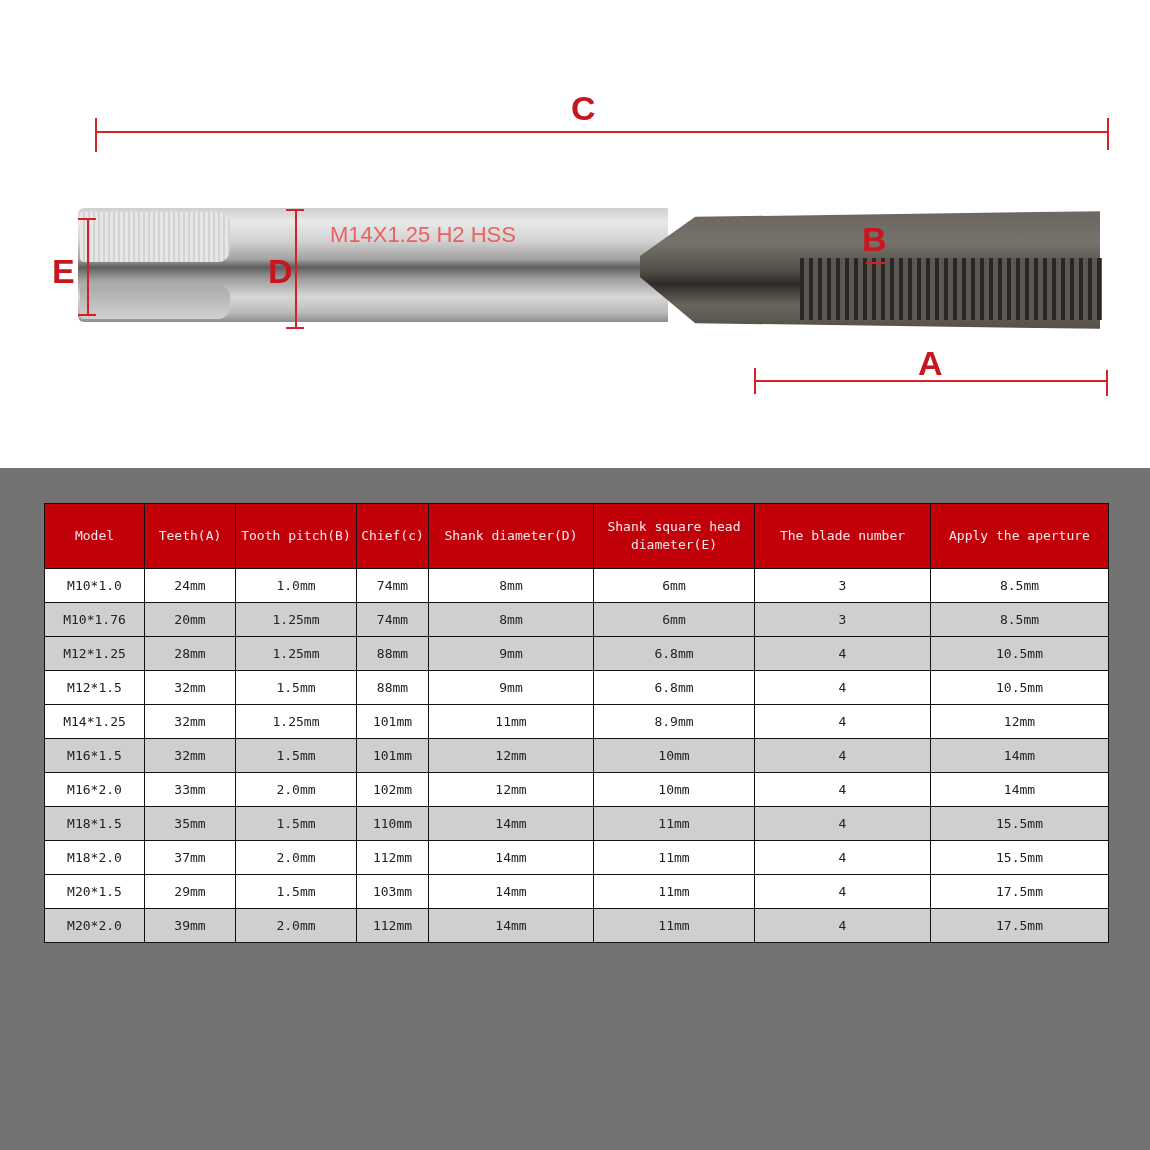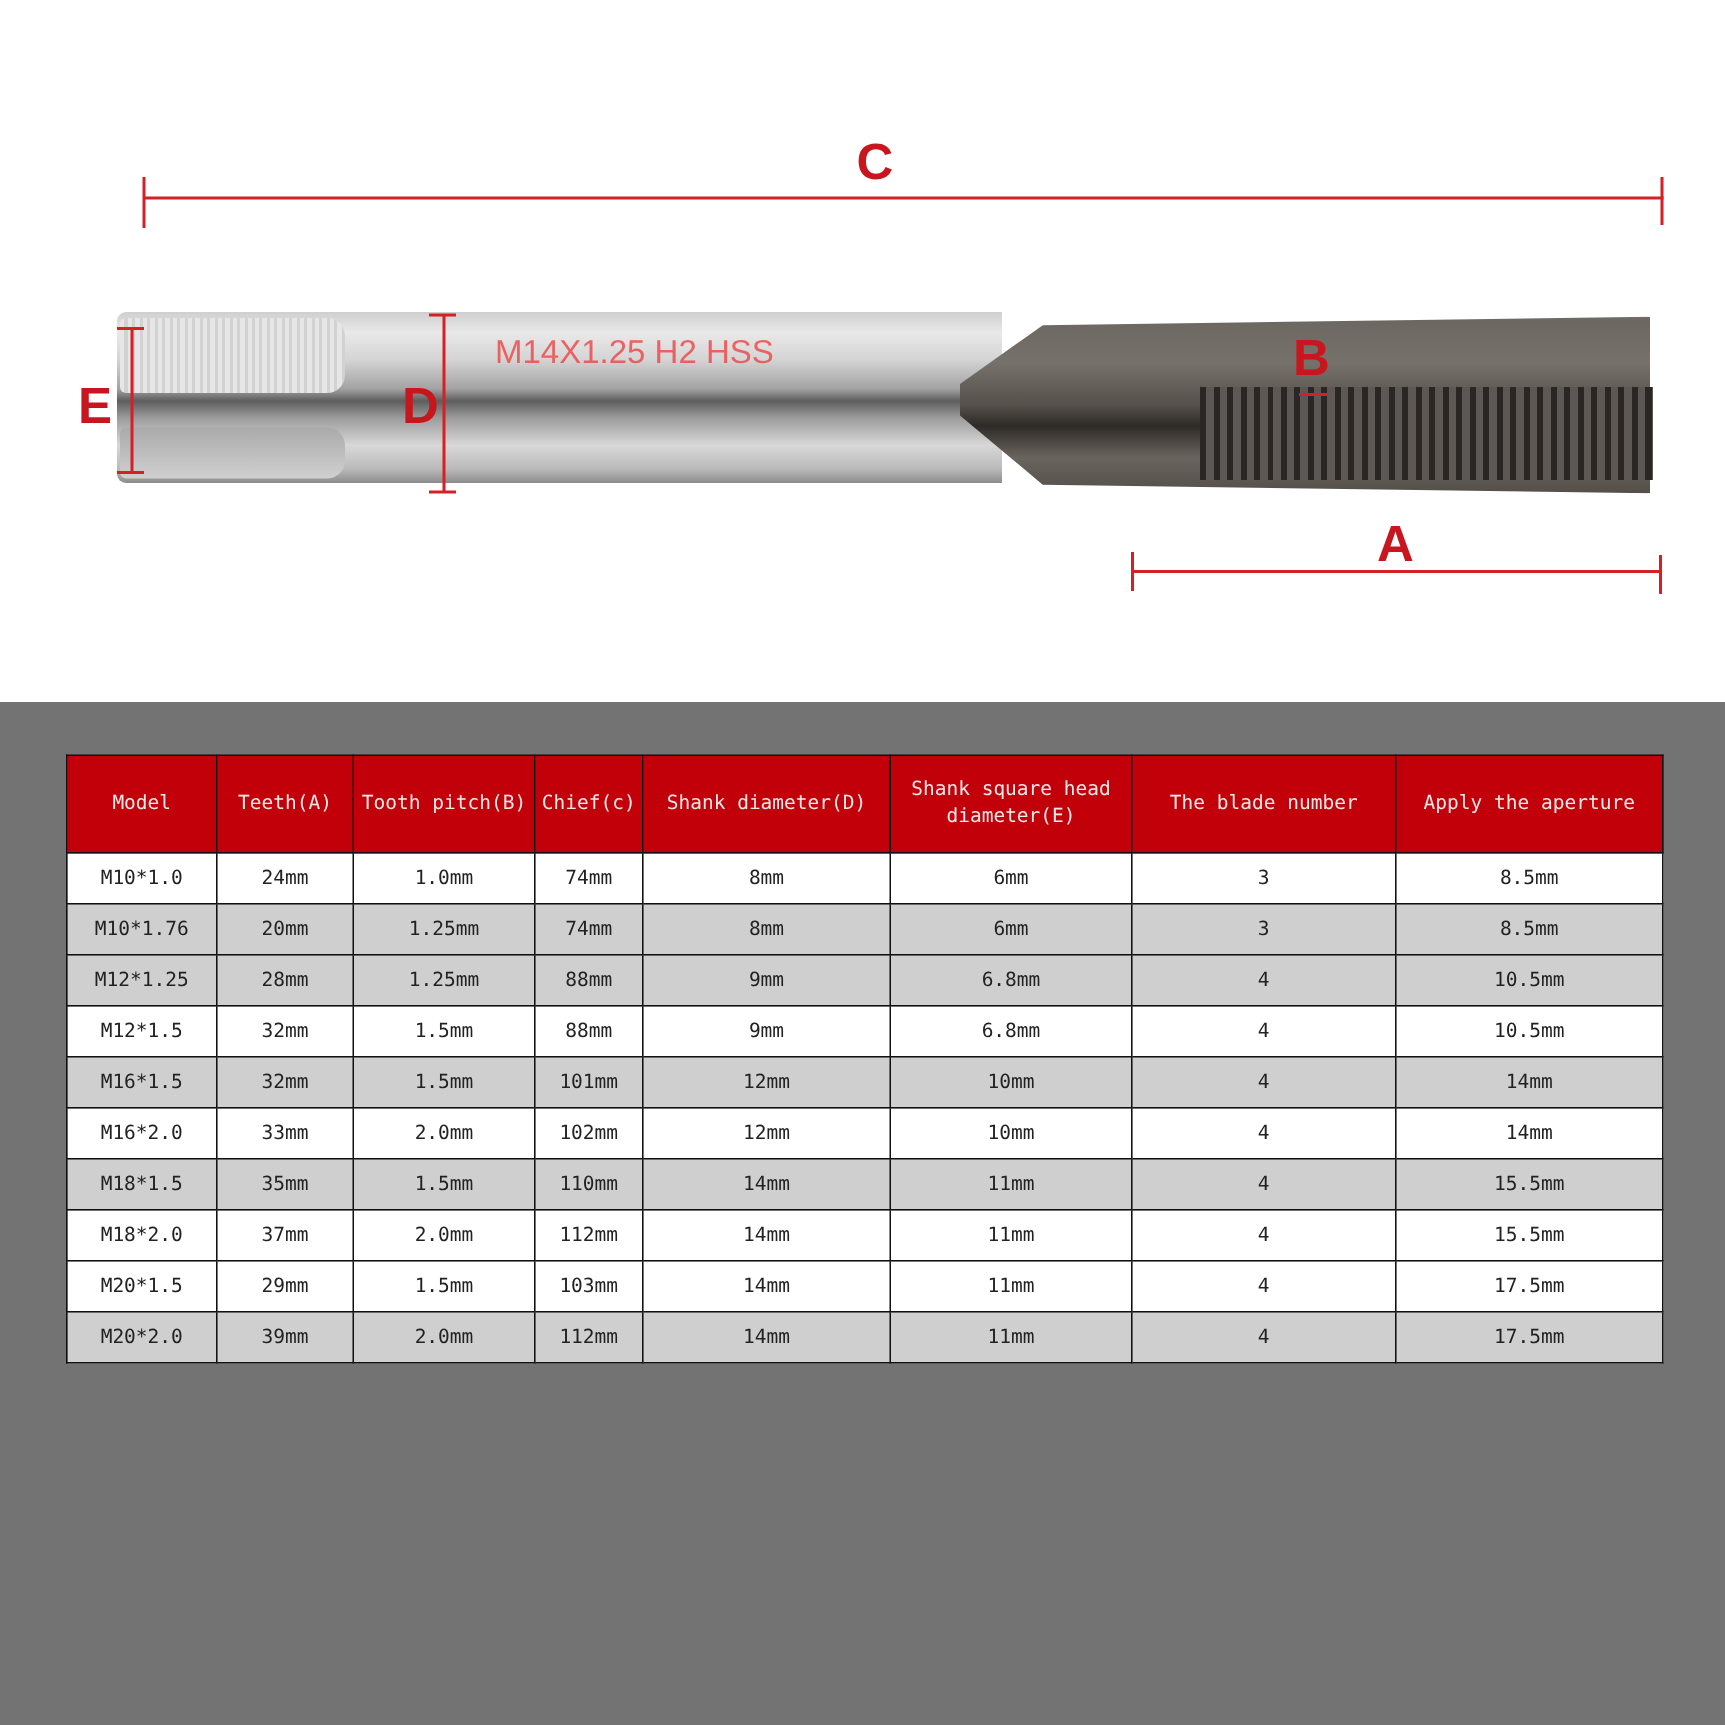--- a/index.html
+++ b/index.html
@@ -121,20 +121,30 @@
       <tr class="odd">
         <td>M12*1.5</td>
         <td>32mm</td>
         <td>1.5mm</td>
         <td>88mm</td>
         <td>9mm</td>
         <td>6.8mm</td>
         <td>4</td>
         <td>10.5mm</td>
       </tr>
+      <tr class="odd">
+        <td>M14*1.25</td>
+        <td>32mm</td>
+        <td>1.25mm</td>
+        <td>101mm</td>
+        <td>11mm</td>
+        <td>8.9mm</td>
+        <td>4</td>
+        <td>12mm</td>
+      </tr>
       <tr class="even">
         <td>M16*1.5</td>
         <td>32mm</td>
         <td>1.5mm</td>
         <td>101mm</td>
         <td>12mm</td>
         <td>10mm</td>
         <td>4</td>
         <td>14mm</td>
       </tr>

